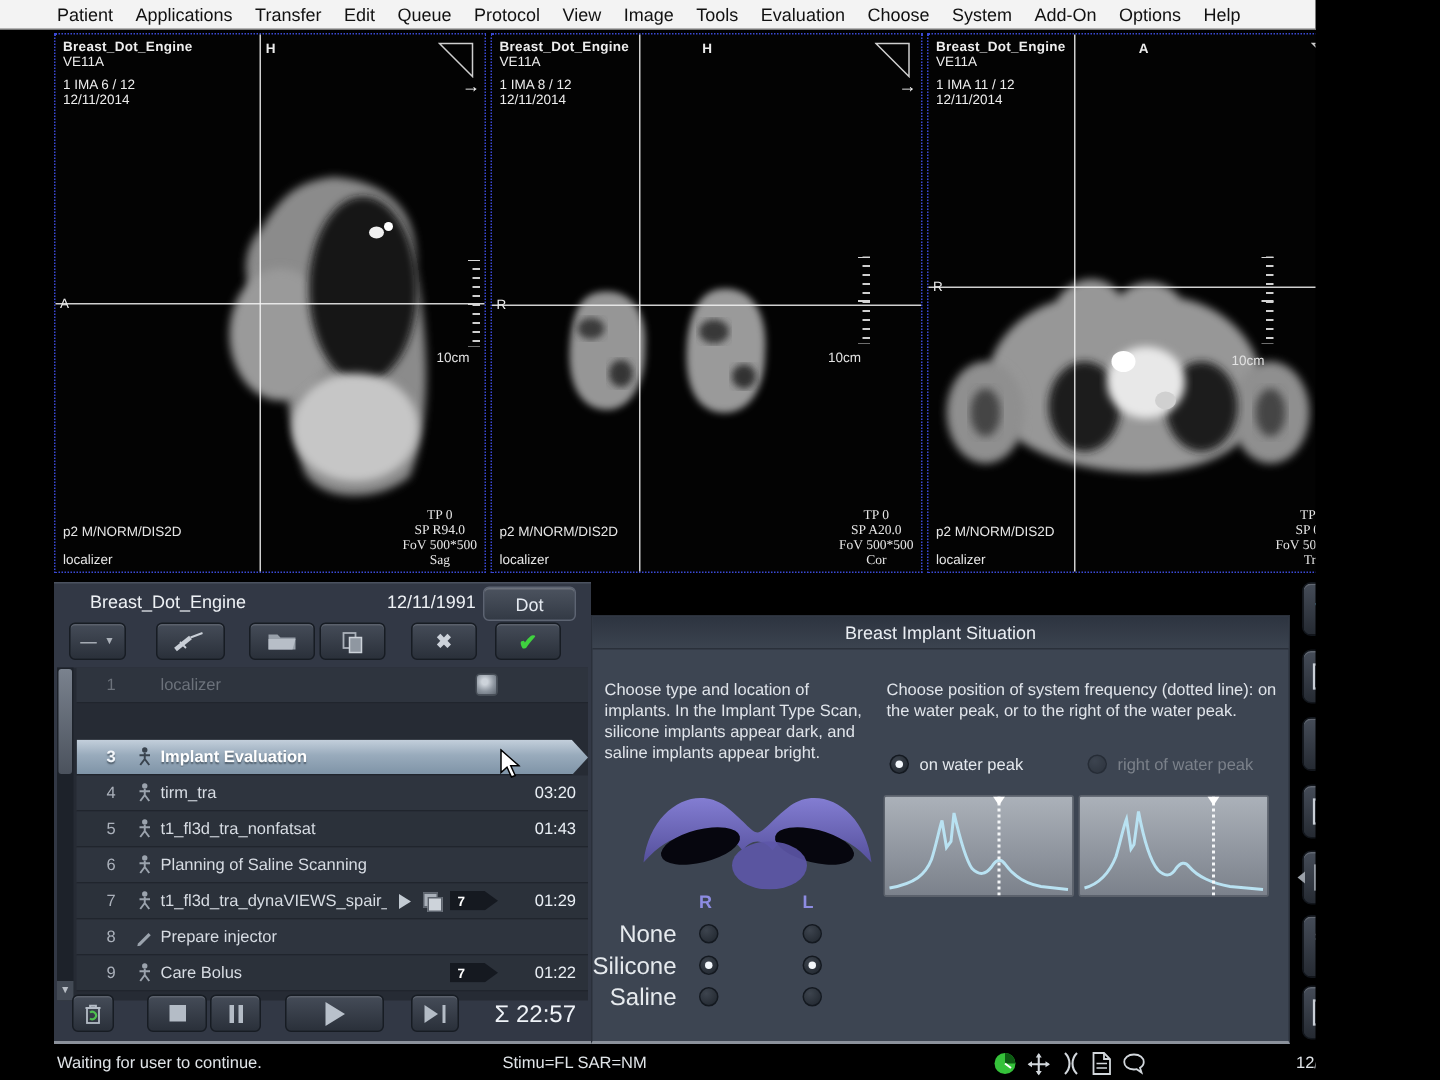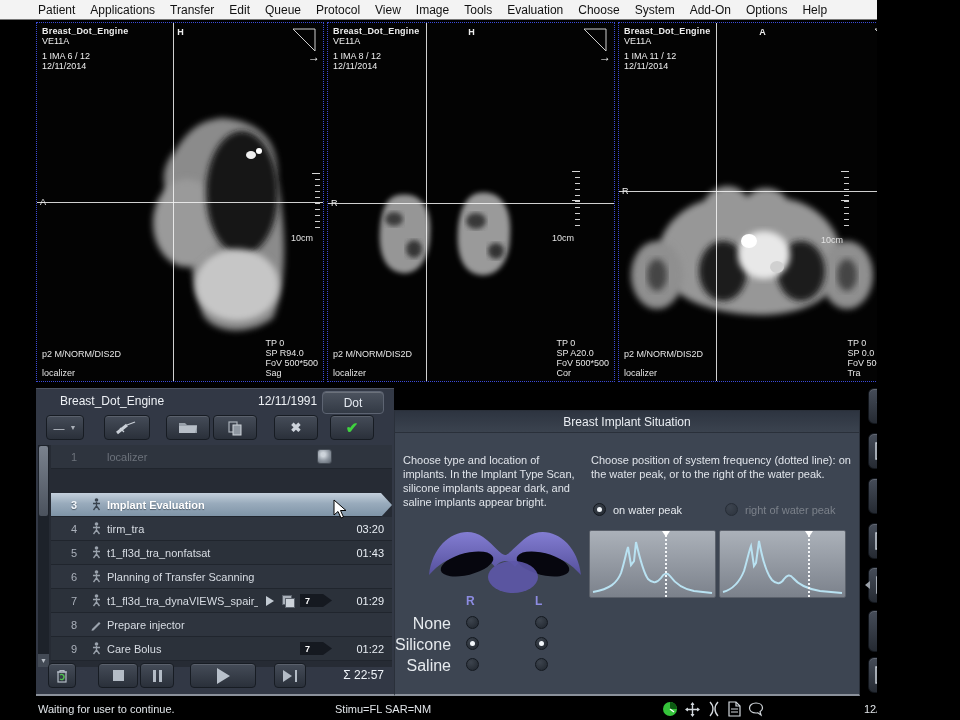--- a/index.html
+++ b/index.html
@@ -18,21 +18,21 @@
   #vp1{left:36px;} #vp2{left:327px;} #vp3{left:618px;}
   .vp-head{position:absolute;top:3px;left:5px;color:#ededed;font-size:9px;line-height:10px;
            white-space:nowrap;z-index:5;}
   .vp-title{font-weight:bold;letter-spacing:.2px;}
   .vp-block2{margin-top:5px;}
   .orient-top{position:absolute;top:4px;left:49%;color:#ececec;font-size:9px;font-weight:bold;z-index:5;}
   .orient-side{position:absolute;left:3px;color:#ececec;font-size:9px;z-index:6;}
   .corner-icon{position:absolute;top:5px;right:7px;z-index:5;}
   .vp-arrow{position:absolute;top:27px;right:3px;color:#fff;font-size:12px;z-index:5;}
   .vp-foot{position:absolute;bottom:3px;color:#e6e6e6;font-size:9px;line-height:10px;z-index:5;}
-  .vp-foot.l{left:5px;} .vp-foot.r{right:5px;text-align:left;}
+  .vp-foot.l{left:5px;} .vp-foot.r{right:5px;text-align:center;font-family:Liberation Serif, serif;}
   .vp-foot .sp1{margin-bottom:9px;margin-top:33px;}
   .xline-v{position:absolute;top:0;bottom:0;width:1px;background:rgba(245,245,245,.85);z-index:4;}
   .xline-h{position:absolute;left:0;right:0;height:1px;background:rgba(245,245,245,.85);z-index:4;}
   #vp1 .xline-v{left:136px;} #vp1 .xline-h{top:179px;} #vp1 .orient-side{top:174px;}
   #vp2 .xline-v{left:98px;}  #vp2 .xline-h{top:180px;} #vp2 .orient-side{top:175px;}
   #vp3 .xline-v{left:97px;}  #vp3 .xline-h{top:168px;} #vp3 .orient-side{top:163px;}
   .ruler{position:absolute;width:8px;height:58px;z-index:5;
     background-image:repeating-linear-gradient(to bottom,#d6d6d6 0 1px,transparent 1px 29px),
                      repeating-linear-gradient(to bottom,#cfcfcf 0 1px,transparent 1px 6px);
     background-size:8px 100%,5px 100%;background-position:right top;background-repeat:no-repeat;}
@@ -108,21 +108,21 @@
         background:linear-gradient(#454c58,#2a303a);border:1px solid #171c23;
         box-shadow:inset 0 1px 0 rgba(255,255,255,.12);display:flex;align-items:center;
         justify-content:center;gap:3px;box-sizing:border-box;}
   .stop-sq{width:11px;height:11px;background:#b4bcc6;}
   .pause-bar{width:3px;height:12px;background:#b4bcc6;}
   .play-tri{width:0;height:0;border-left:13px solid #b9c1cb;border-top:8px solid transparent;
             border-bottom:8px solid transparent;}
   .skip-tri{width:0;height:0;border-left:9px solid #b4bcc6;border-top:6px solid transparent;
             border-bottom:6px solid transparent;}
   .skip-bar{width:2px;height:12px;background:#b4bcc6;}
-  .total-time{position:absolute;right:10px;top:6px;color:#eff3f8;font-size:12px;}
+  .total-time{position:absolute;right:10px;top:6px;color:#eff3f8;font-size:16px;}
 
   
   .impl-dialog{position:absolute;left:394px;top:410px;width:466px;height:286px;background:#3d4552;
                border:1px solid #2a303a;border-bottom:2px solid #8b919b;box-sizing:border-box;}
   .dlg-title-bar{height:21px;background:linear-gradient(#2d3440,#3b434f);display:flex;
                align-items:center;justify-content:center;color:#eaeef3;font-size:12px;
                border-bottom:1px solid #2a303a;}
   .dlg-text{position:absolute;top:42px;color:#e0e4ea;font-size:11px;line-height:14px;}
   .dlg-text.l{left:8px;width:176px;} .dlg-text.r{left:196px;width:264px;}
   .opt{position:absolute;display:flex;align-items:center;gap:7px;font-size:11px;color:#e5e9ee;cursor:pointer;}
@@ -405,21 +405,21 @@
       </div>
 
       <div class="qrow" style="top:120px;">
         <span class="qnum">6</span>
         <span class="qicon">
           <svg width="11" height="13" viewBox="0 0 11 13">
             <circle cx="5.5" cy="2" r="1.8" fill="#9ba3ad"></circle>
             <path d="M5.5 4 V8 M2 5.5 H9 M5.5 8 L2.5 12 M5.5 8 L8.5 12" stroke="#9ba3ad" stroke-width="1.3" fill="none"></path>
           </svg>
         </span>
-        <span class="qname">Planning of Transfer Scanning</span>
+        <span class="qname">Planning of Saline Scanning</span>
         <span class="qtime"></span>
       </div>
 
       <div class="qrow" style="top:144px;">
         <span class="qnum">7</span>
         <span class="qicon">
           <svg width="11" height="13" viewBox="0 0 11 13">
             <circle cx="5.5" cy="2" r="1.8" fill="#9ba3ad"></circle>
             <path d="M5.5 4 V8 M2 5.5 H9 M5.5 8 L2.5 12 M5.5 8 L8.5 12" stroke="#9ba3ad" stroke-width="1.3" fill="none"></path>
           </svg>

